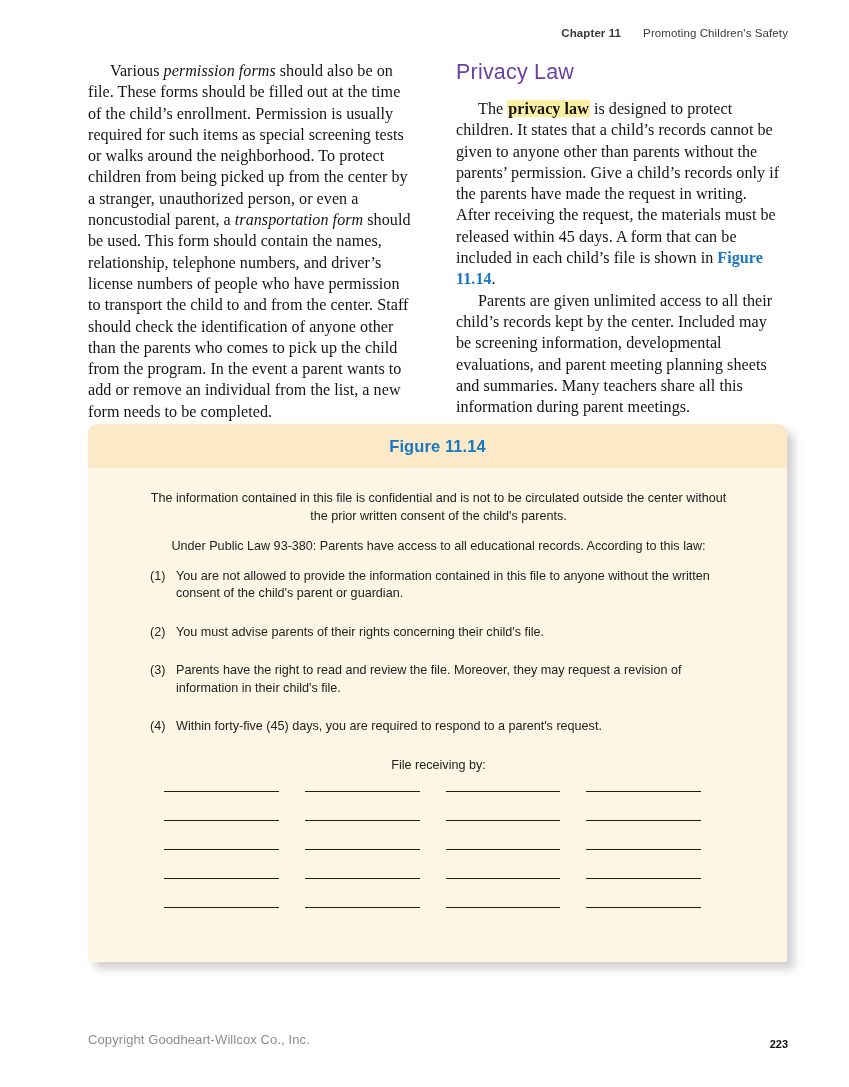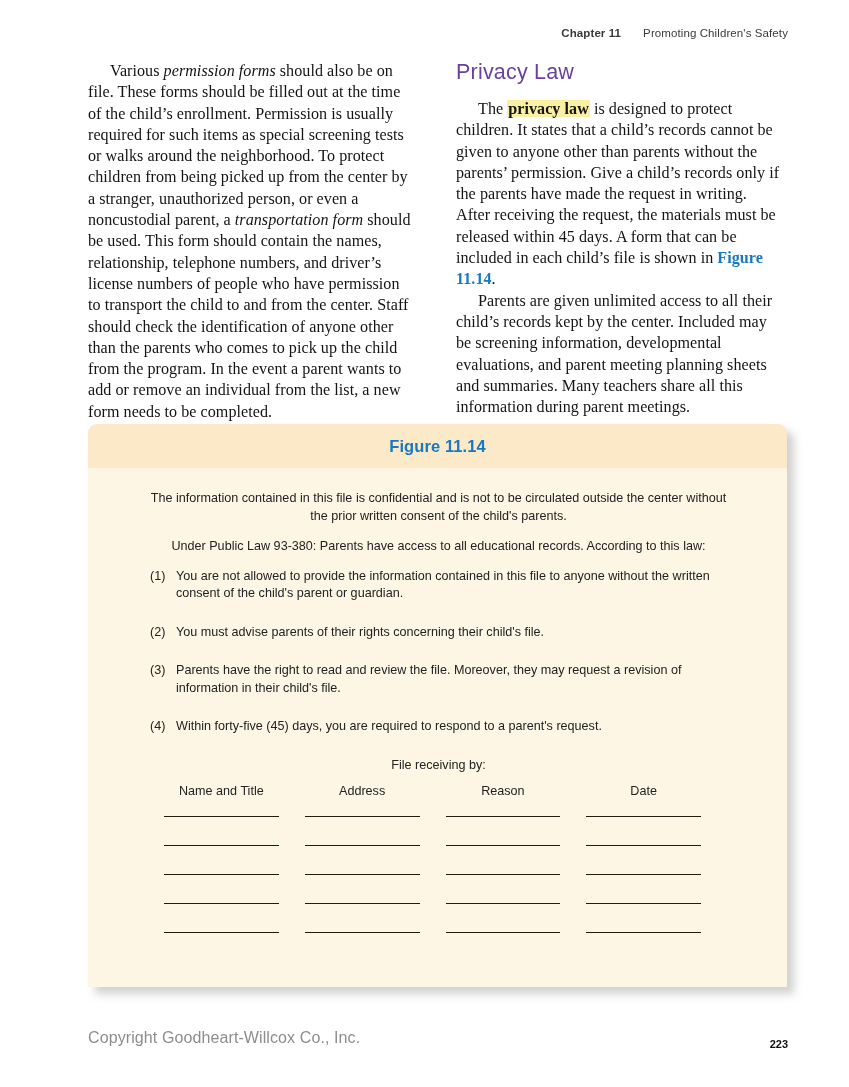--- a/index.html
+++ b/index.html
@@ -146,21 +146,21 @@
     border-bottom: 1.6px solid #231a10;
     height: 8px;
   }
 
   
   .footer-copyright {
     position: absolute;
     left: 88px;
     bottom: 40px;
     font-family: "Liberation Sans", sans-serif;
-    font-size: 16px;
+    font-size: 13px;
     color: #8d8d8d;
     letter-spacing: 0.1px;
   }
   .footer-pageno {
     position: absolute;
     right: 61px;
     bottom: 37px;
     font-family: "Liberation Sans", sans-serif;
     font-size: 11px;
     font-weight: bold;
@@ -213,26 +213,20 @@
     </div>
     <div class="num-item">
       <span class="num">(4)</span>
       <span class="txt">Within forty-five (45) days, you are required to respond to a parent's request.</span>
     </div>
 
     <p class="fig-p reviewed-label">File receiving by:</p>
 
     <div class="form-grid">
 
-      <div class="form-head-row">
-        <div class="form-col-head">Name and Title</div>
-        <div class="form-col-head">Address</div>
-        <div class="form-col-head">Reason</div>
-        <div class="form-col-head">Date</div>
-      </div>
 
       <div class="form-line-row">
         <div class="form-line"></div>
         <div class="form-line"></div>
         <div class="form-line"></div>
         <div class="form-line"></div>
       </div>
       <div class="form-line-row">
         <div class="form-line"></div>
         <div class="form-line"></div>

